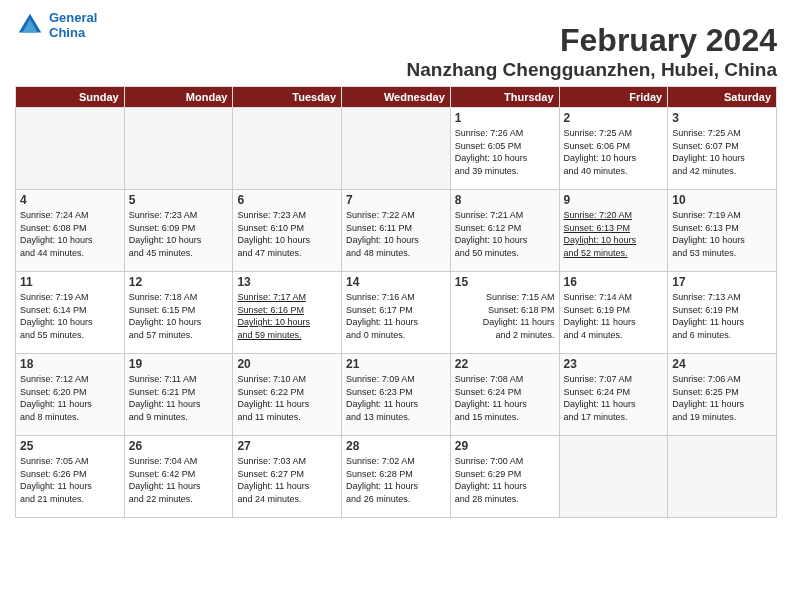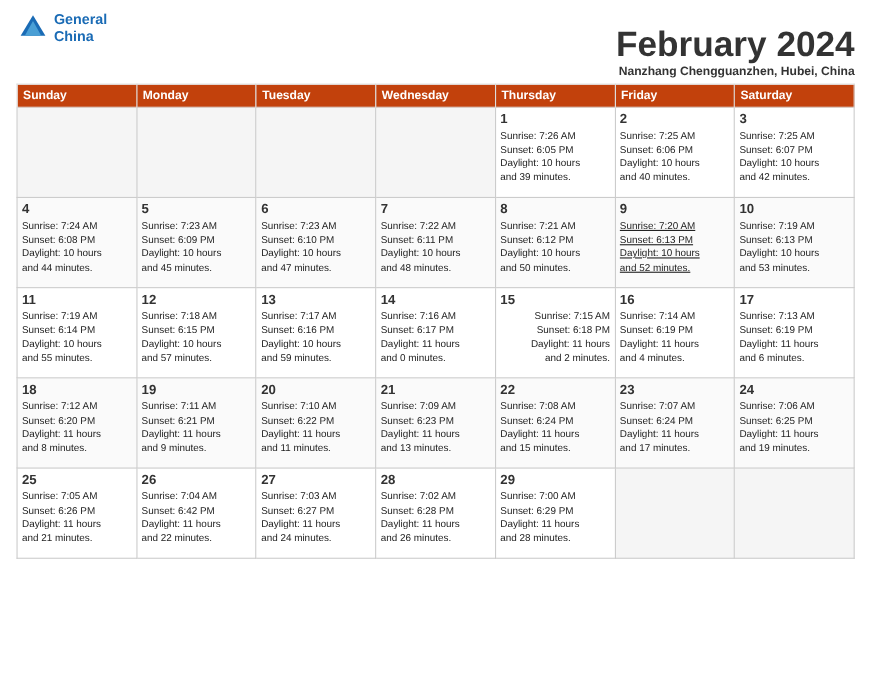--- a/index.html
+++ b/index.html
@@ -32,36 +32,36 @@
     .title-block {
       text-align: right;
       margin-top: 12px;
     }
     .main-title {
       font-size: 32px;
       font-weight: bold;
       color: #333;
     }
     .subtitle {
-      font-size: 11px;
+      font-size: 19px;
       color: #333;
       font-weight: bold;
     }
     .calendar {
       width: 100%;
       border-collapse: collapse;
       table-layout: fixed;
     }
     .calendar th {
-      background: #c2410c;
+      background: #7f1d1d;
       color: white;
       font-size: 11px;
       font-weight: bold;
       padding: 4px 5px;
-      text-align: left;
+      text-align: right;
       border: 1px solid #ddd;
     }
     .calendar td {
       border: 1px solid #ccc;
       vertical-align: top;
       padding: 3px 4px;
       font-size: 9.5px;
       color: #333;
       height: 82px;
       background: #fff;
@@ -206,21 +206,21 @@
           </td>
           <td>
             <span class="day-num">12</span>
             <div class="day-info" style="white-space: pre-line;">Sunrise: 7:18 AM
 Sunset: 6:15 PM
 Daylight: 10 hours
 and 57 minutes.</div>
           </td>
           <td>
             <span class="day-num">13</span>
-            <div class="day-info" style="white-space: pre-line;">Sunrise: 7:17 AM
+            <div class="day-info" style="white-space: pre-line; text-decoration: underline;">Sunrise: 7:17 AM
 Sunset: 6:16 PM
 Daylight: 10 hours
 and 59 minutes.</div>
           </td>
           <td>
             <span class="day-num">14</span>
             <div class="day-info" style="white-space: pre-line;">Sunrise: 7:16 AM
 Sunset: 6:17 PM
 Daylight: 11 hours
 and 0 minutes.</div>

